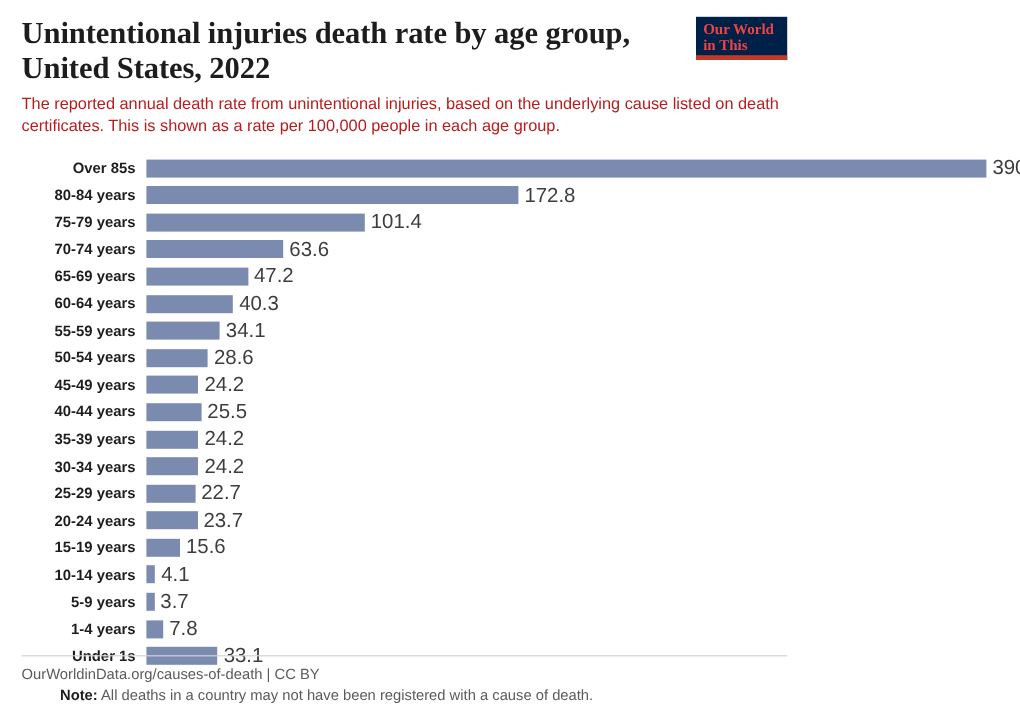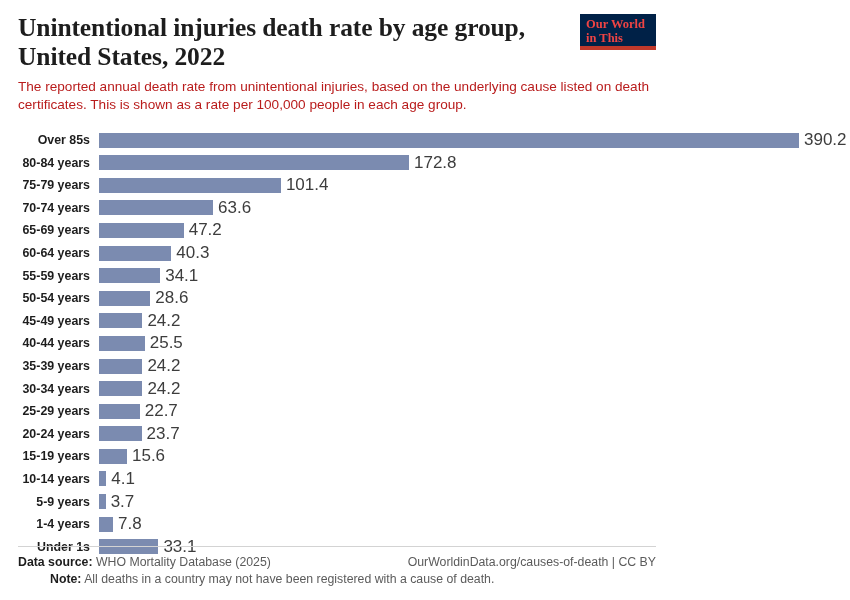--- a/index.html
+++ b/index.html
@@ -79,20 +79,21 @@
   }
   .row-label {
     width: 72px;
     text-align: right;
     font-size: 12.4px;
     font-weight: 700;
     color: #1d1d1d;
     padding-right: 9px;
     white-space: nowrap;
     flex: 0 0 auto;
+    margin-left: 23px;
   }
   .bar-area {
     position: relative;
     flex: 1 1 auto;
     height: 100%;
     display: flex;
     align-items: center;
   }
   .bar {
     height: 15px;
@@ -288,24 +289,20 @@
           <div class="bar-area">
             <div class="bar" style="width: 59.3798px; background: rgb(123, 139, 176);"></div>
             <div class="bar-value">33.1</div>
           </div>
         </div>
       </div>
   </div>
 
   <div class="footer">
     <div class="footer-row">
-      <div class="footer-left">
-        <b>Data source:</b>
-        <span>WHO Mortality Database (2025)</span>
-      </div>
       <div class="footer-right">OurWorldinData.org/causes-of-death | CC BY</div>
     </div>
     <div class="footer-note">
       <b>Note:</b>
       <span>All deaths in a country may not have been registered with a cause of death.</span>
     </div>
   </div>
 
 </div>
 

